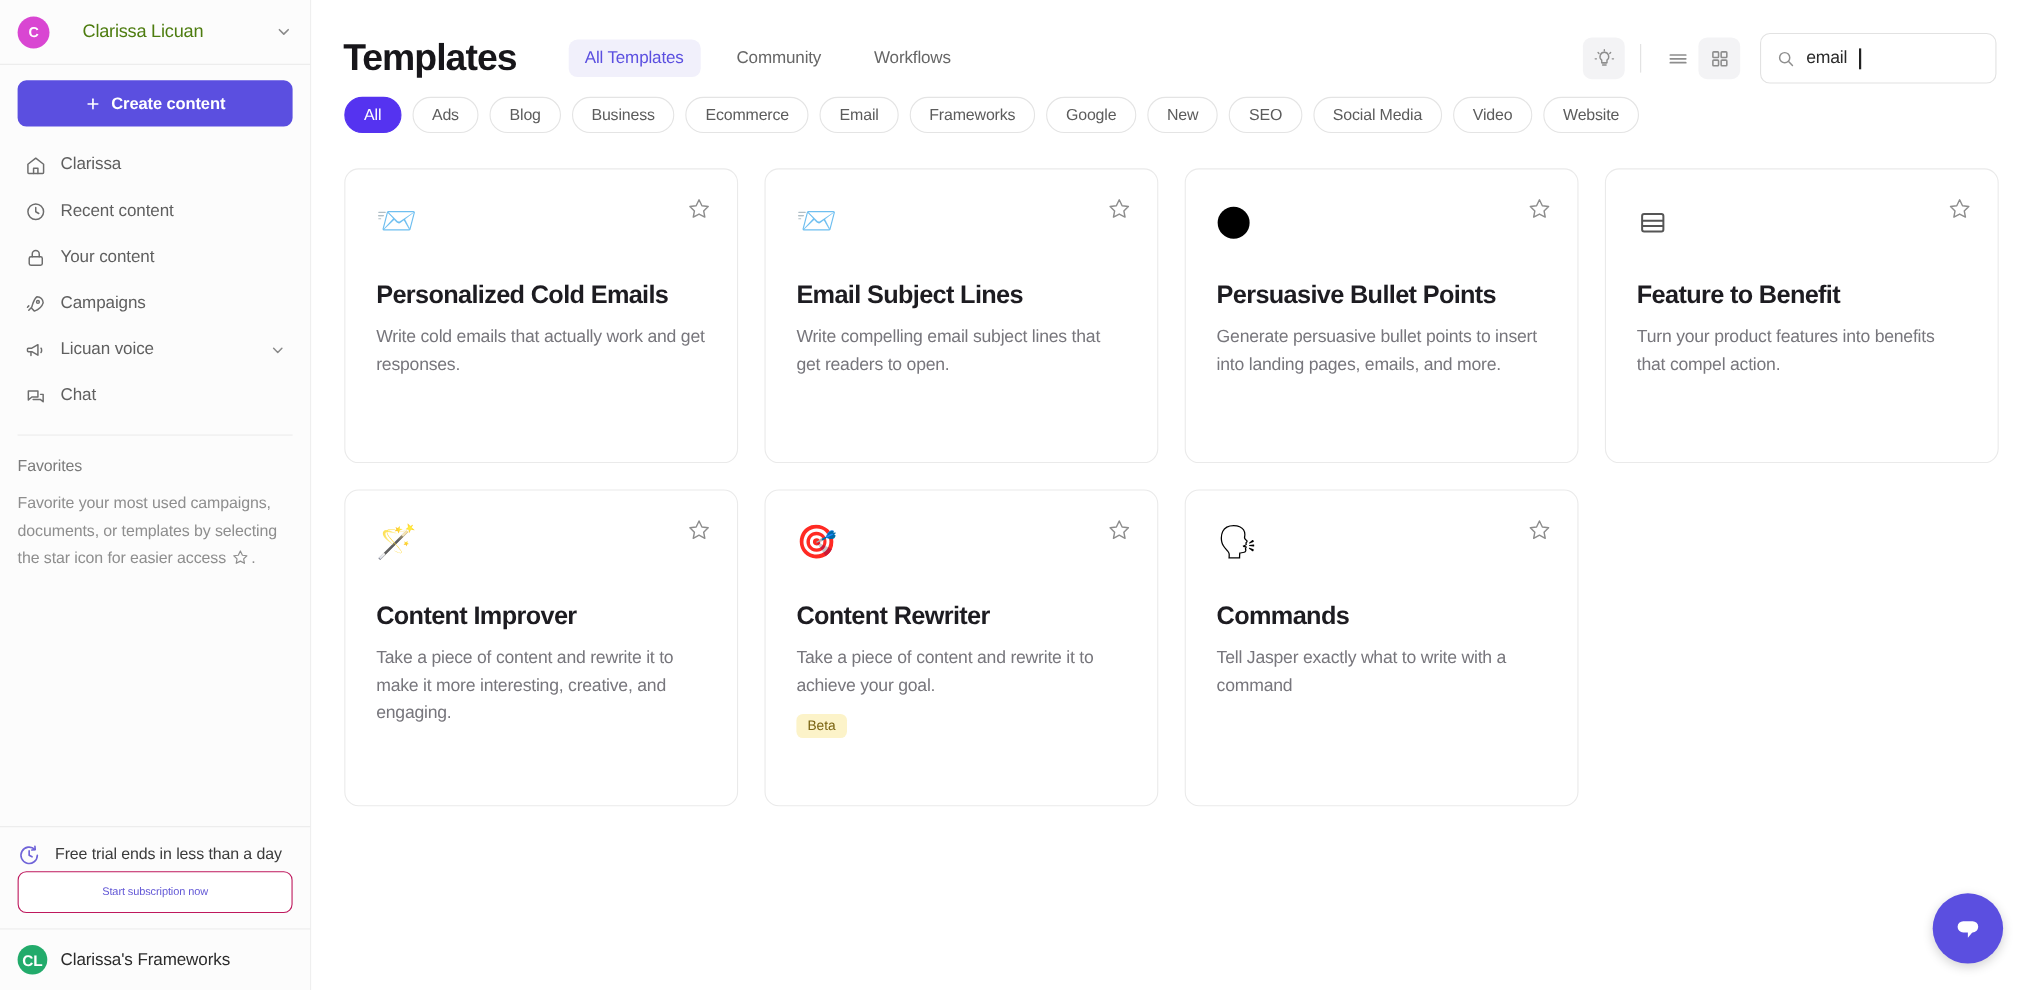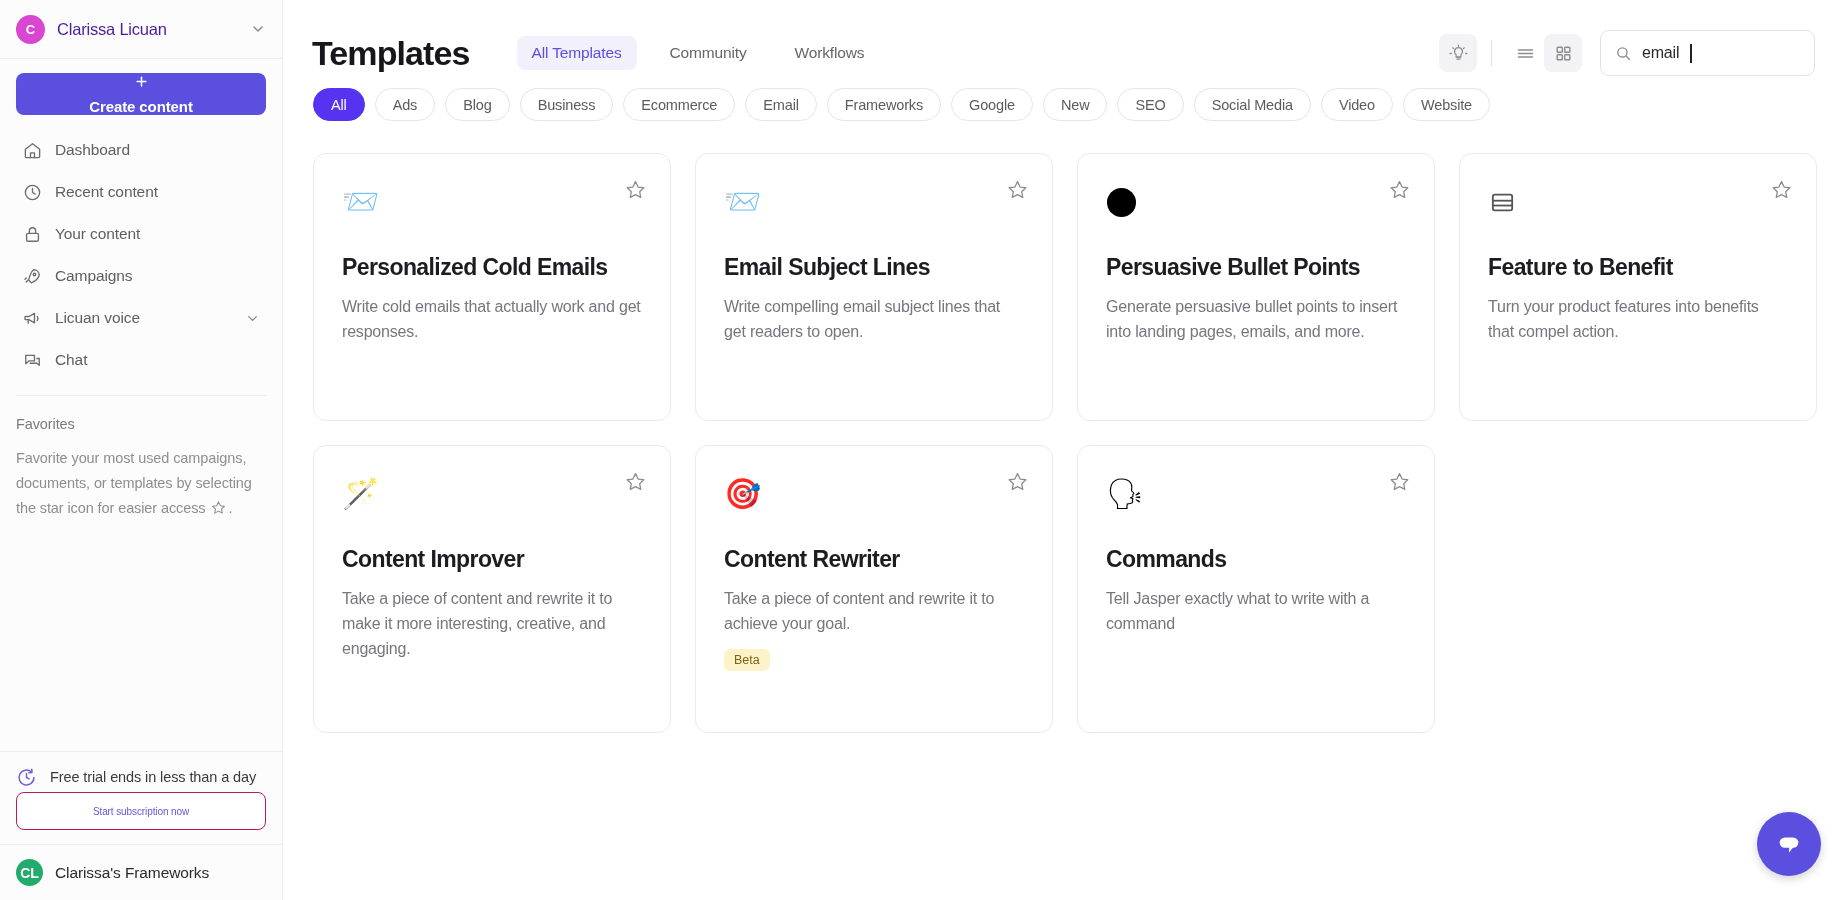--- a/index.html
+++ b/index.html
@@ -23,33 +23,32 @@
     height: 59px; display: flex; align-items: center;
     padding: 0 16px; border-bottom: 1px solid #ececec; gap: 12px;
   }
   .avatar {
     width: 29px; height: 29px; border-radius: 50%;
     background: #d946d2; color: #fff;
     display: flex; align-items: center; justify-content: center;
     font-size: 13px; font-weight: 600; flex: 0 0 29px;
   }
   .sb-user-name {
-    flex: 1; font-size: 16.5px; color: #4c1d95; letter-spacing: -0.2px;
+    flex: 1; font-size: 16.5px; color: #4d7c0f; letter-spacing: -0.2px; margin-left: 18px;
   }
   .chev { color: #8a8a8a; display:flex; align-items:center; }
 
   .sb-mid { padding: 14px 16px 0 16px; }
   .create-btn {
     width: 100%; height: 42px; border-radius: 8px;
     background: #5b4fe0; color: #fff; border: none;
     font-size: 15px; font-weight: 600; letter-spacing: -0.1px;
     display: flex; align-items: center; justify-content: center; gap: 9px;
     cursor: pointer; font-family: inherit;
     margin-bottom: 14px;
-    flex-direction: column;
   }
   .nav-list { display: flex; flex-direction: column; }
   .nav-item {
     display: flex; align-items: center; gap: 13px;
     height: 42px; padding: 0 6px; cursor: pointer;
     color: #5f5f5f; font-size: 15.5px; letter-spacing: -0.1px;
   }
   .nav-item .nav-ic { width: 20px; height: 20px; flex:0 0 20px; display:flex; align-items:center; justify-content:center; color:#6d6d6d; }
   .nav-item .nav-lbl { flex: 1; }
 
@@ -191,21 +190,21 @@
 
     <nav class="nav-list">
 
       <div class="nav-item">
         <span class="nav-ic">
           <svg width="19" height="19" viewBox="0 0 24 24" fill="none" stroke="currentColor" stroke-width="1.7" stroke-linecap="round" stroke-linejoin="round">
               <path d="M3 10.5 12 3.5l9 7V20a1 1 0 0 1-1 1H4a1 1 0 0 1-1-1z"></path>
               <path d="M9.5 21v-6h5v6"></path>
             </svg>
         </span>
-        <span class="nav-lbl">Dashboard</span>
+        <span class="nav-lbl">Clarissa</span>
       </div>
 
       <div class="nav-item">
         <span class="nav-ic">
           <svg width="19" height="19" viewBox="0 0 24 24" fill="none" stroke="currentColor" stroke-width="1.7" stroke-linecap="round" stroke-linejoin="round">
               <circle cx="12" cy="12" r="9"></circle>
               <polyline points="12 7 12 12 15.5 14"></polyline>
             </svg>
         </span>
         <span class="nav-lbl">Recent content</span>

